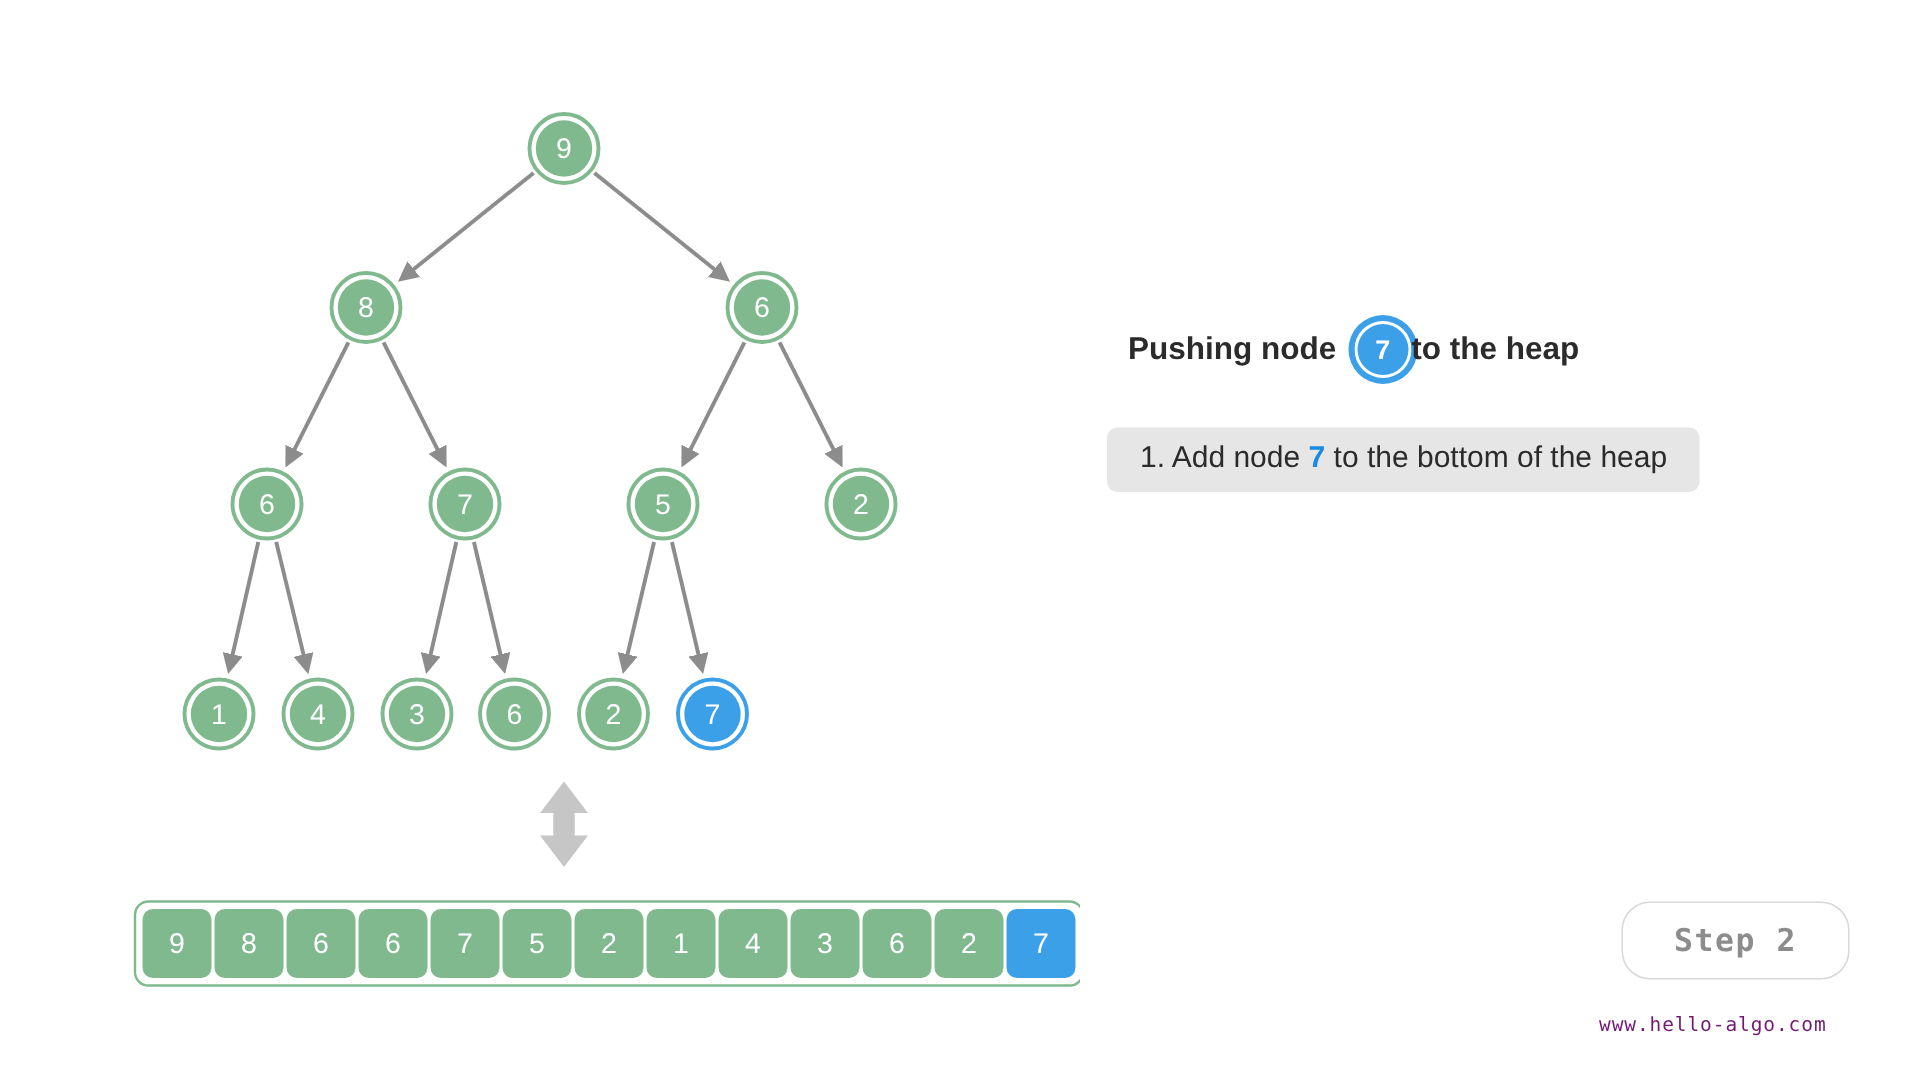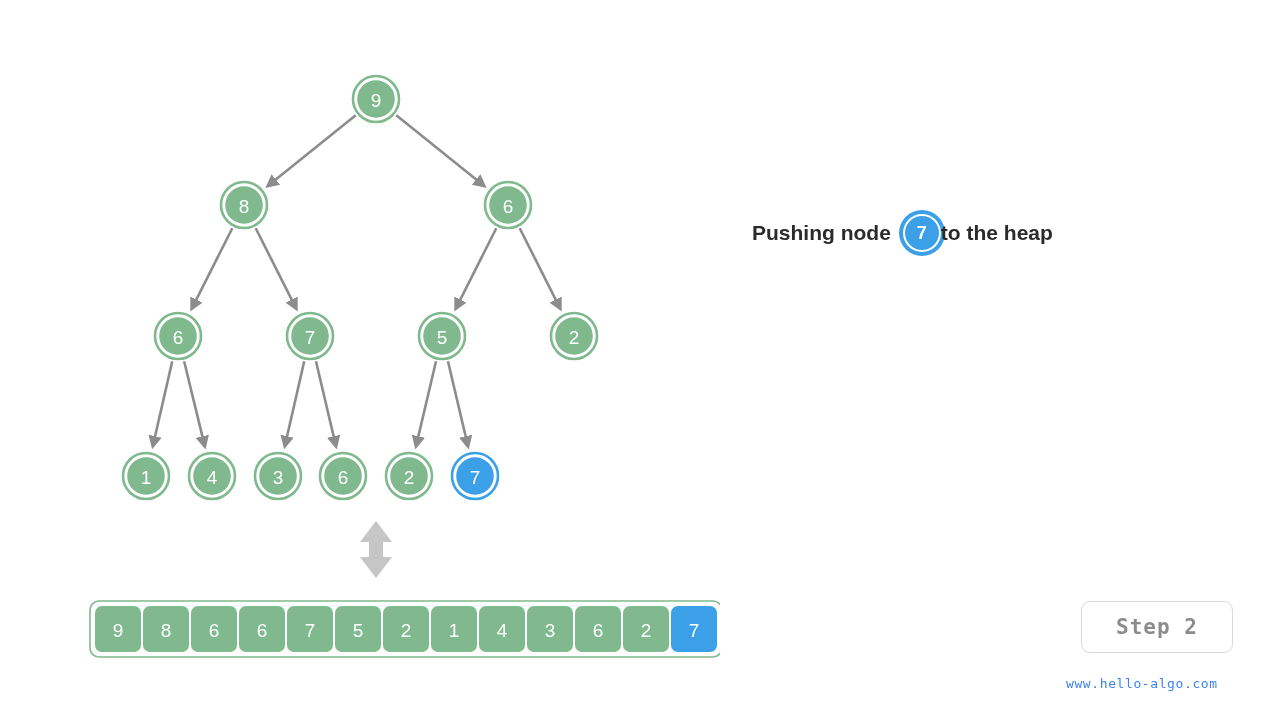--- a/index.html
+++ b/index.html
@@ -107,38 +107,38 @@
 
   #step-badge {
     position: absolute;
     left: 345px;
     top: 601px;
     width: 152px;
     height: 52px;
     box-sizing: border-box;
     background: #ffffff;
     border: 1.5px solid #d8d8d8;
-    border-radius: 9px;
+    border-radius: 19px;
     display: flex;
     align-items: center;
     justify-content: center;
     font-family: "DejaVu Sans Mono", monospace;
     font-size: 21px;
     font-weight: bold;
     color: #8c8c8c;
     letter-spacing: 1px;
   }
 
   #watermark {
     position: absolute;
     left: 330px;
     top: 676px;
     font-family: "DejaVu Sans Mono", monospace;
     font-size: 13px;
-    color: #3b82f6;
+    color: #701a75;
     letter-spacing: 0.6px;
     white-space: nowrap;
   }
 </style>
 </head>
 <body>
 
 <svg id="tree-canvas" viewBox="0 0 720 720">
   <defs>
     <marker id="arrowhead" markerWidth="5.2" markerHeight="5.2" refX="3.4" refY="2.6" orient="auto" markerUnits="strokeWidth">
@@ -291,18 +291,23 @@
 </svg>
 
 <div id="right-panel">
 
   <div id="title-line">
     <span class="txt" id="title-pre">Pushing node</span>
     <span class="badge-node">7</span>
     <span class="txt" id="title-post">to the heap</span>
   </div>
 
+  <div id="instruction-box">
+    <span>1. Add node</span>
+    <span class="hl">7</span>
+    <span>to the bottom of the heap</span>
+  </div>
 
   <div id="step-badge">Step 2</div>
 
   <div id="watermark">www.hello-algo.com</div>
 
 </div>
 
 </body></html>

